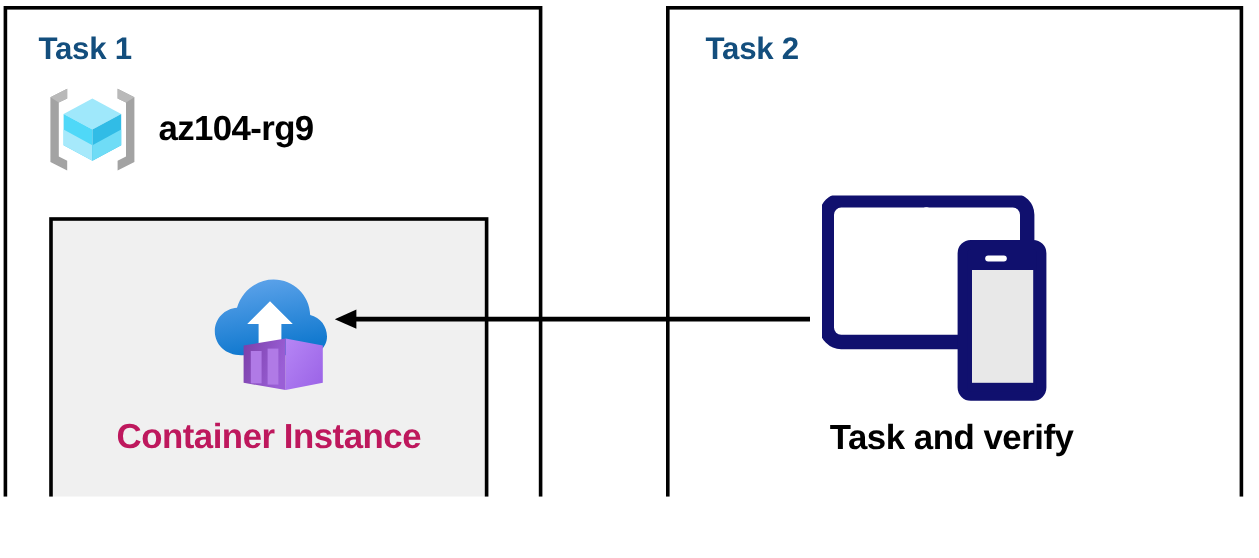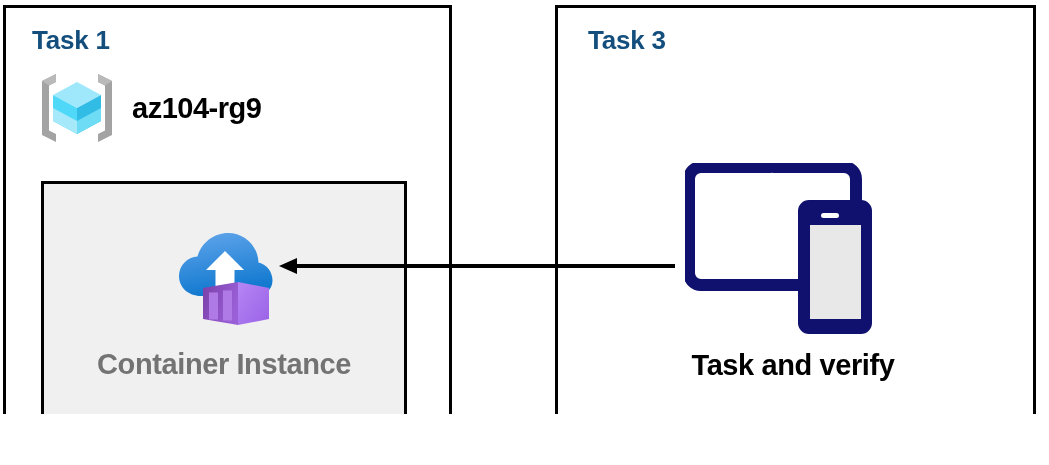--- a/index.html
+++ b/index.html
@@ -71,21 +71,21 @@
     display: flex;
     flex-direction: column;
     align-items: center;
     justify-content: center;
   }
   #aci-icon { width: 104px; height: 100px; display: block; margin-top: 4px; }
   #aci-label {
     margin-top: 18px;
     font-size: 29px;
     font-weight: bold;
-    color: #737373;
+    color: #be185d;
     letter-spacing: -0.4px;
     white-space: nowrap;
   }
 
   
   #flow-arrow {
     position: absolute;
     left: 275px;
     top: 250px;
     width: 410px;
@@ -178,21 +178,21 @@
         <path d="M31 58 L66 52 L66 95 L31 89 Z" fill="url(#boxLeftGrad)"></path>
 
         <rect x="37" y="62.5" width="9" height="27" fill="#b07ae6"></rect>
         <rect x="51" y="60.5" width="9" height="30" fill="#b07ae6"></rect>
       </svg>
       <div id="aci-label">Container Instance</div>
     </div>
   </div>
 
   <div class="panel" id="panel-task2">
-    <div class="panel-title">Task 3</div>
+    <div class="panel-title">Task 2</div>
 
     <div id="devices-group" style="left:85px; top:155px;">
       <svg id="devices-icon" viewBox="0 0 190 172">
 
         <rect x="4" y="4" width="167" height="118" rx="12" ry="12" fill="none" stroke="#10106e" stroke-width="12"></rect>
 
         <circle cx="87" cy="13" r="3.2" fill="#ffffff"></circle>
 
         <rect x="70" y="108" width="36" height="7" rx="3.5" ry="3.5" fill="#ffffff"></rect>
 

